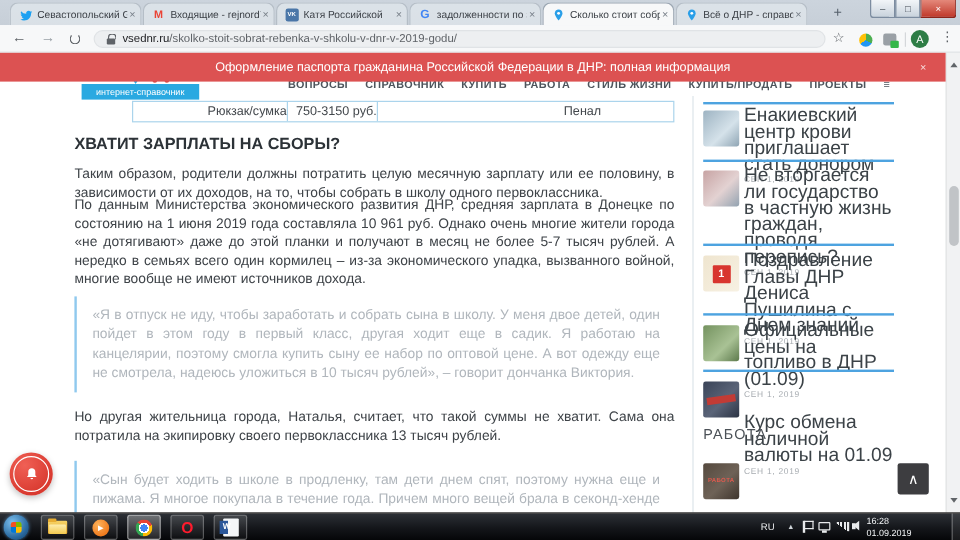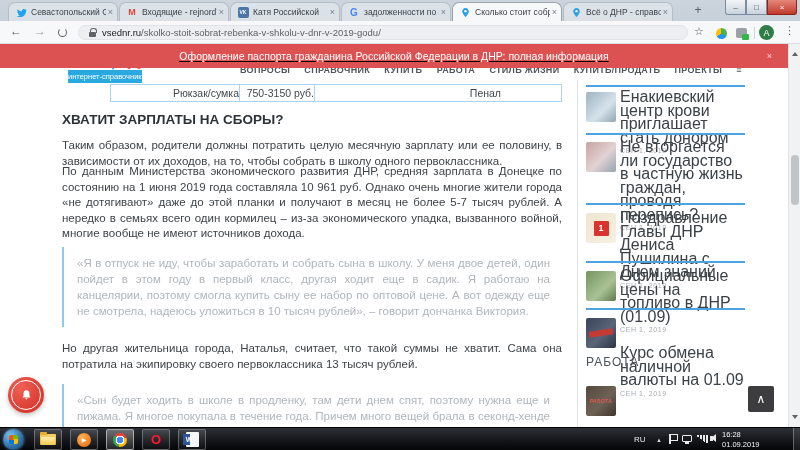--- a/index.html
+++ b/index.html
@@ -51,34 +51,34 @@
   .ext2::after{content:'';position:absolute;right:-2px;bottom:-2px;width:7px;height:6px;
     background:#34b749;border-radius:1px;}
   .tbsep{position:absolute;left:754px;top:6px;width:1px;height:12px;background:#d4d7da;}
   .avatar{position:absolute;left:759px;top:4px;width:15px;height:15px;border-radius:50%;
     background:#2e7d46;color:#fff;font-size:9px;display:flex;align-items:center;justify-content:center;}
   .tb-menu{position:absolute;left:784px;top:3px;font-size:11px;color:#5f6368;}
 
   
   .page{position:absolute;left:0;top:44px;width:788px;height:383px;background:#fff;}
 
-  .banner{position:absolute;left:0;top:44px;width:788px;height:24px;background:#dc5252;z-index:6;text-decoration:underline;}
+  .banner{position:absolute;left:0;top:44px;width:788px;height:24px;background:#dc5252;z-index:6;}
   .banner-text{display:block;text-align:center;line-height:24px;font-size:10.5px;color:#fff;}
   .banner-close{position:absolute;right:16px;top:0;line-height:24px;font-size:9px;color:#f6d9d9;}
 
   .site-nav{position:absolute;left:240px;top:60px;width:502px;height:20px;z-index:2;
     display:flex;justify-content:space-between;align-items:center;}
   .site-nav span{font-size:9px;font-weight:bold;color:#4e555c;letter-spacing:.3px;white-space:nowrap;}
   .nav-burger{font-size:12px;color:#4e555c;}
   .logo-frag{position:absolute;z-index:1;}
   .lf-blue{left:109px;top:64px;width:0;height:0;border:4px solid transparent;border-top:6px solid #2aa9e1;}
   .lf-red1{left:127px;top:65px;width:4px;height:4px;border-radius:50%;background:#d64541;}
   .lf-red2{left:137px;top:65px;width:4px;height:4px;border-radius:50%;background:#d64541;}
   .badge{position:absolute;left:68px;top:70px;background:#2aa9e1;color:#fff;font-size:7.5px;
-    padding:2px 0;z-index:5;}
+    padding:2px 12px;z-index:5;}
 
   .ptable{position:absolute;left:110px;top:84px;display:flex;border:1px solid #abd4ec;height:18px;z-index:1;}
   .ptable .cell{border-left:1px solid #abd4ec;font-size:10.5px;color:#43484d;text-align:right;
     line-height:16px;overflow:hidden;white-space:nowrap;}
   .ptable .cell:first-child{border-left:none;}
   .c0{width:128px;}.c1{width:75px;}.c2{width:187px;}.c3{width:60px;margin-top:16px;}
 
   .vdivider{position:absolute;left:577px;top:80px;width:1px;height:347px;background:#dde4ea;}
   .art-h2{position:absolute;left:62px;top:112px;font-size:13.5px;font-weight:bold;color:#2c3237;}
   .para{position:absolute;left:62px;width:500px;font-size:11.5px;line-height:15.5px;

